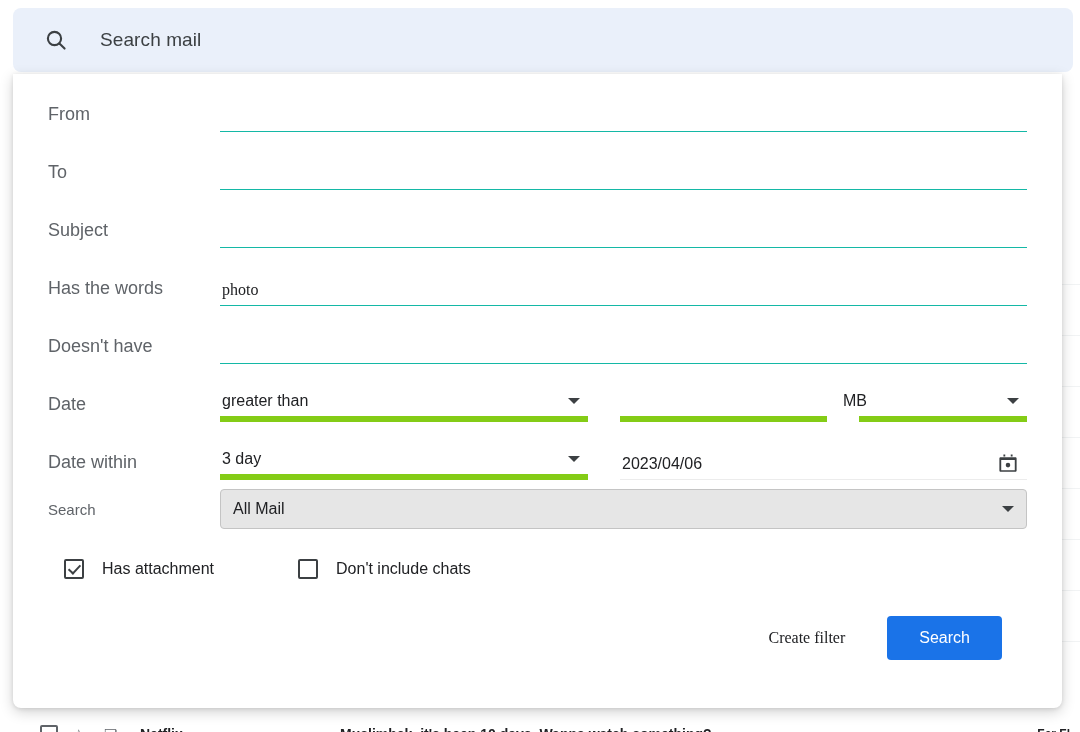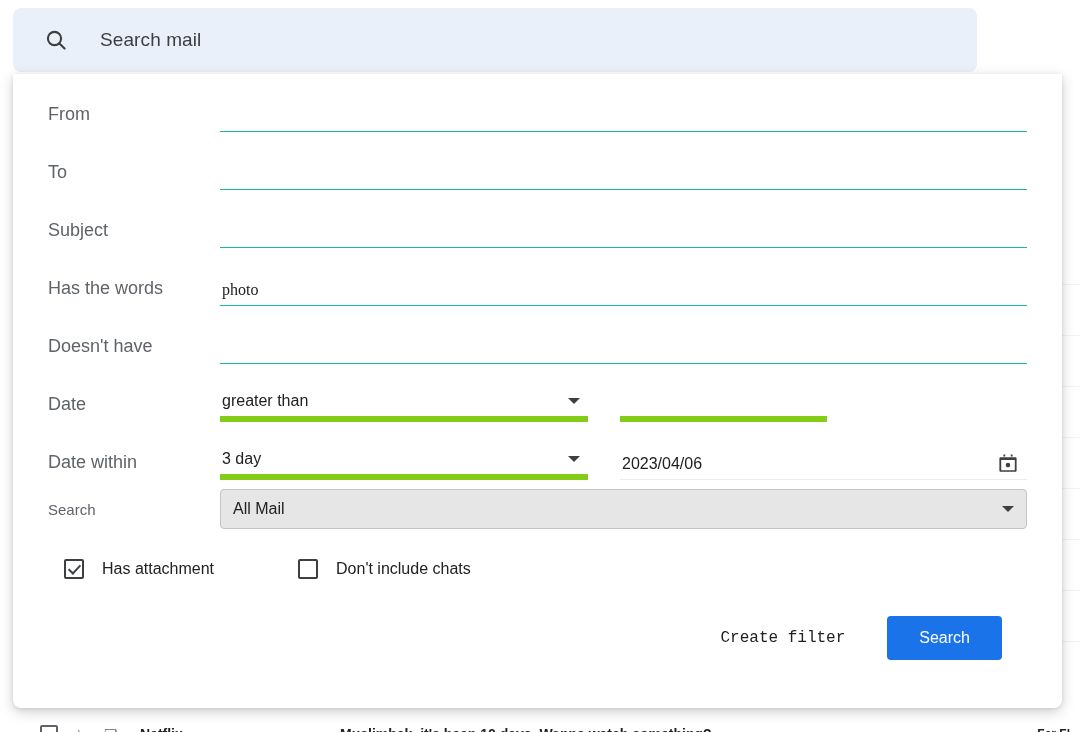--- a/index.html
+++ b/index.html
@@ -71,21 +71,21 @@
     width: 70px; flex: 0 0 auto;
     font-weight: bold; font-size: 12px;
     text-align: right; padding-right: 10px;
   }
 
   
   .searchbar {
     position: absolute;
     left: 13px;
     top: 8px;
-    width: 964px;
+    width: 1060px;
     height: 64px;
     background: #eaf0fa;
     border-radius: 8px;
     display: flex;
     align-items: center;
     z-index: 5;
   }
   .searchbar .s-icon {
     margin-left: 30px;
     width: 26px; height: 26px;
@@ -251,21 +251,21 @@
     padding-right: 25px;
   }
   .btn-text {
     font-size: 16px;
     color: #202124;
     padding: 10px 14px;
     cursor: pointer;
     border-radius: 4px;
     background: transparent;
     border: none;
-    font-family: Liberation Mono, monospace;
+    font-family: Liberation Serif, serif;
   }
   .btn-primary {
     margin-left: 28px;
     background: #1a73e8;
     color: #ffffff;
     font-size: 16px;
     border: none;
     border-radius: 4px;
     padding: 13px 32px;
     cursor: pointer;
@@ -404,20 +404,24 @@
         <div class="flabel">Date</div>
         <div class="sel sel-op">
           <span class="selval">greater than</span>
           <span class="caret"></span>
         </div>
         <div class="spacer-a"></div>
         <div class="sel sel-num">
           <span class="selval"></span>
         </div>
         <div class="spacer-b"></div>
+        <div class="sel sel-unit">
+          <span class="selval">MB</span>
+          <span class="caret"></span>
+        </div>
       </div>
 
       <div class="drow">
         <div class="flabel">Date within</div>
         <div class="sel sel-within">
           <span class="selval">3 day</span>
           <span class="caret"></span>
         </div>
         <div class="spacer-c"></div>
         <div class="datefield">

